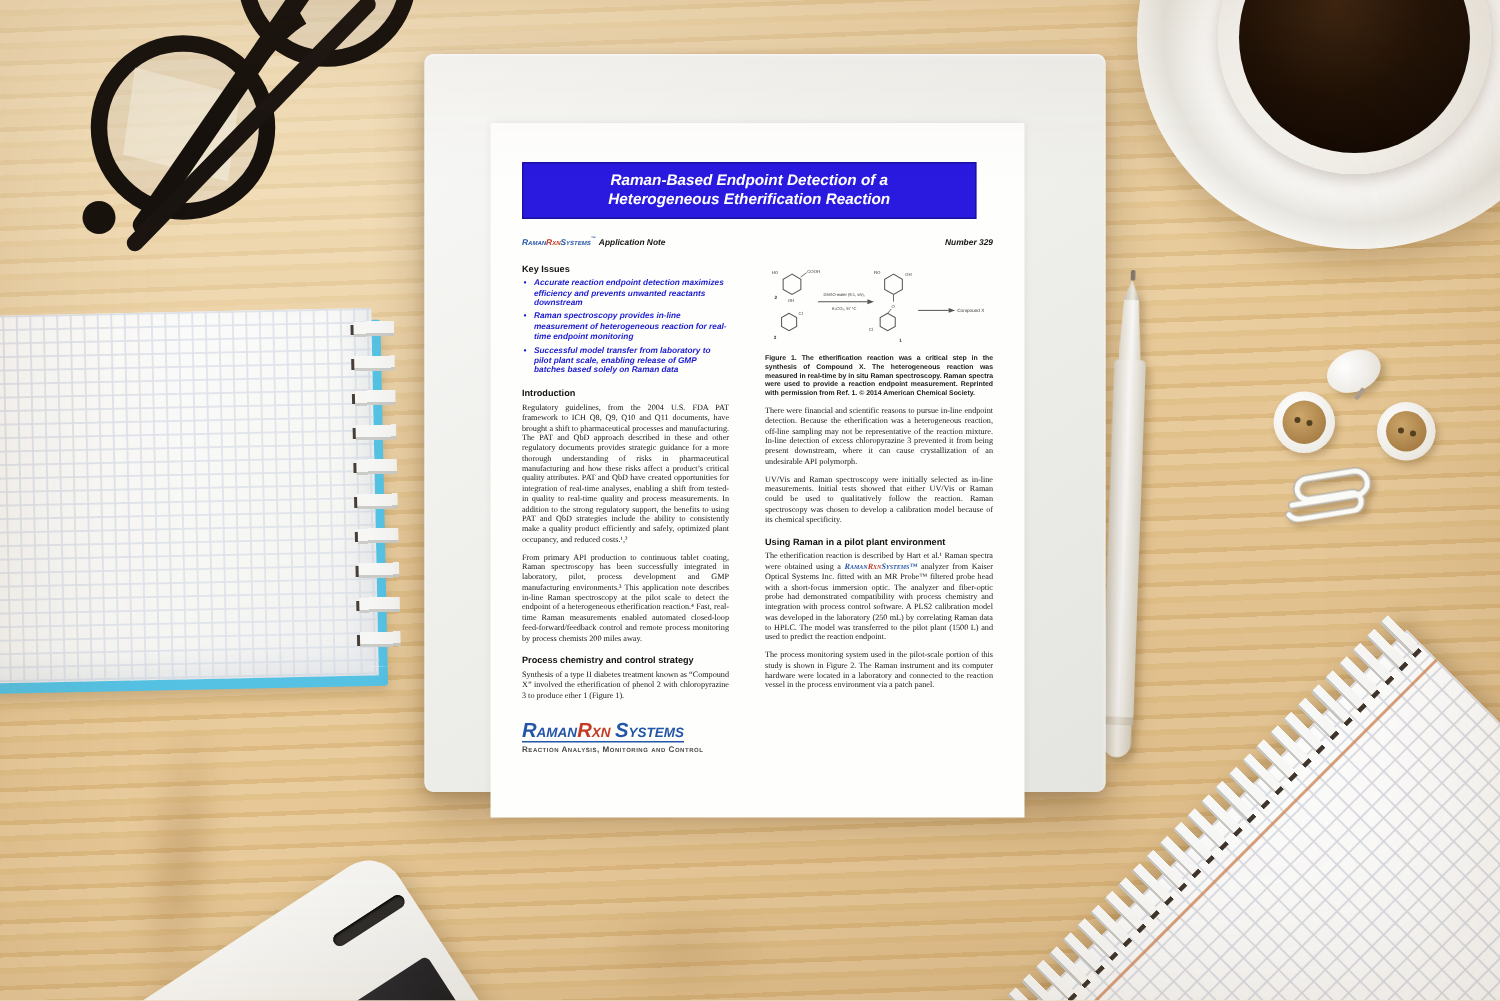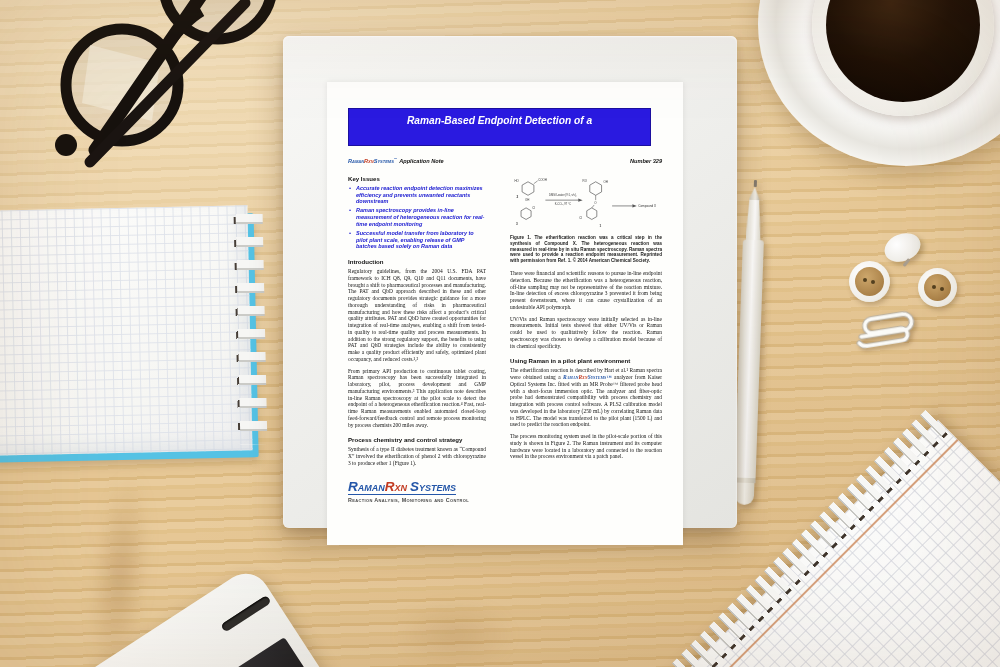--- a/index.html
+++ b/index.html
@@ -184,20 +184,21 @@
   <div class="phone">
     <div class="phone-speaker"></div>
     <div class="phone-screen"></div>
   </div>
 
   <div class="tablet">
     <div class="paper">
 
       <div class="banner">
         <div>Raman-Based Endpoint Detection of a</div>
+        <div>Heterogeneous Etherification Reaction</div>
       </div>
 
       <div class="masthead">
         <span>
           <span class="brand"><span class="blue">Raman</span><span class="red">Rxn</span><span class="blue">Systems</span><span class="tm">™</span></span><span class="note-label">Application Note</span>
         </span>
         <span>Number 329</span>
       </div>
 
       <div class="cols">

